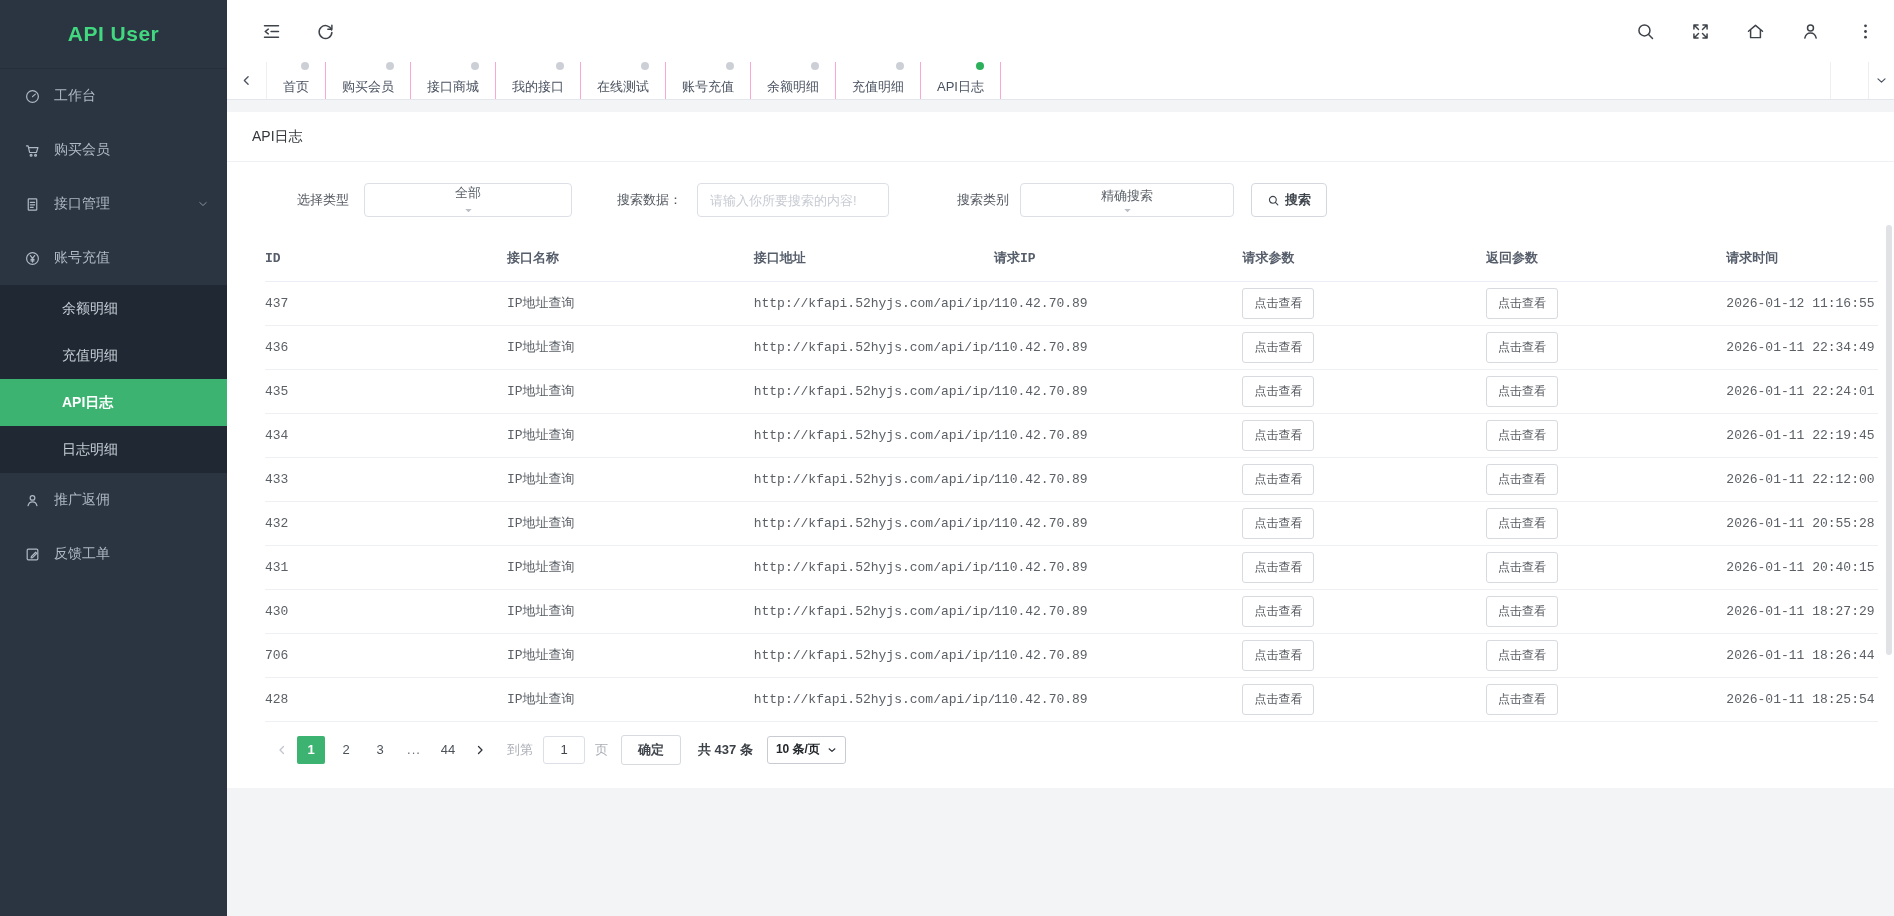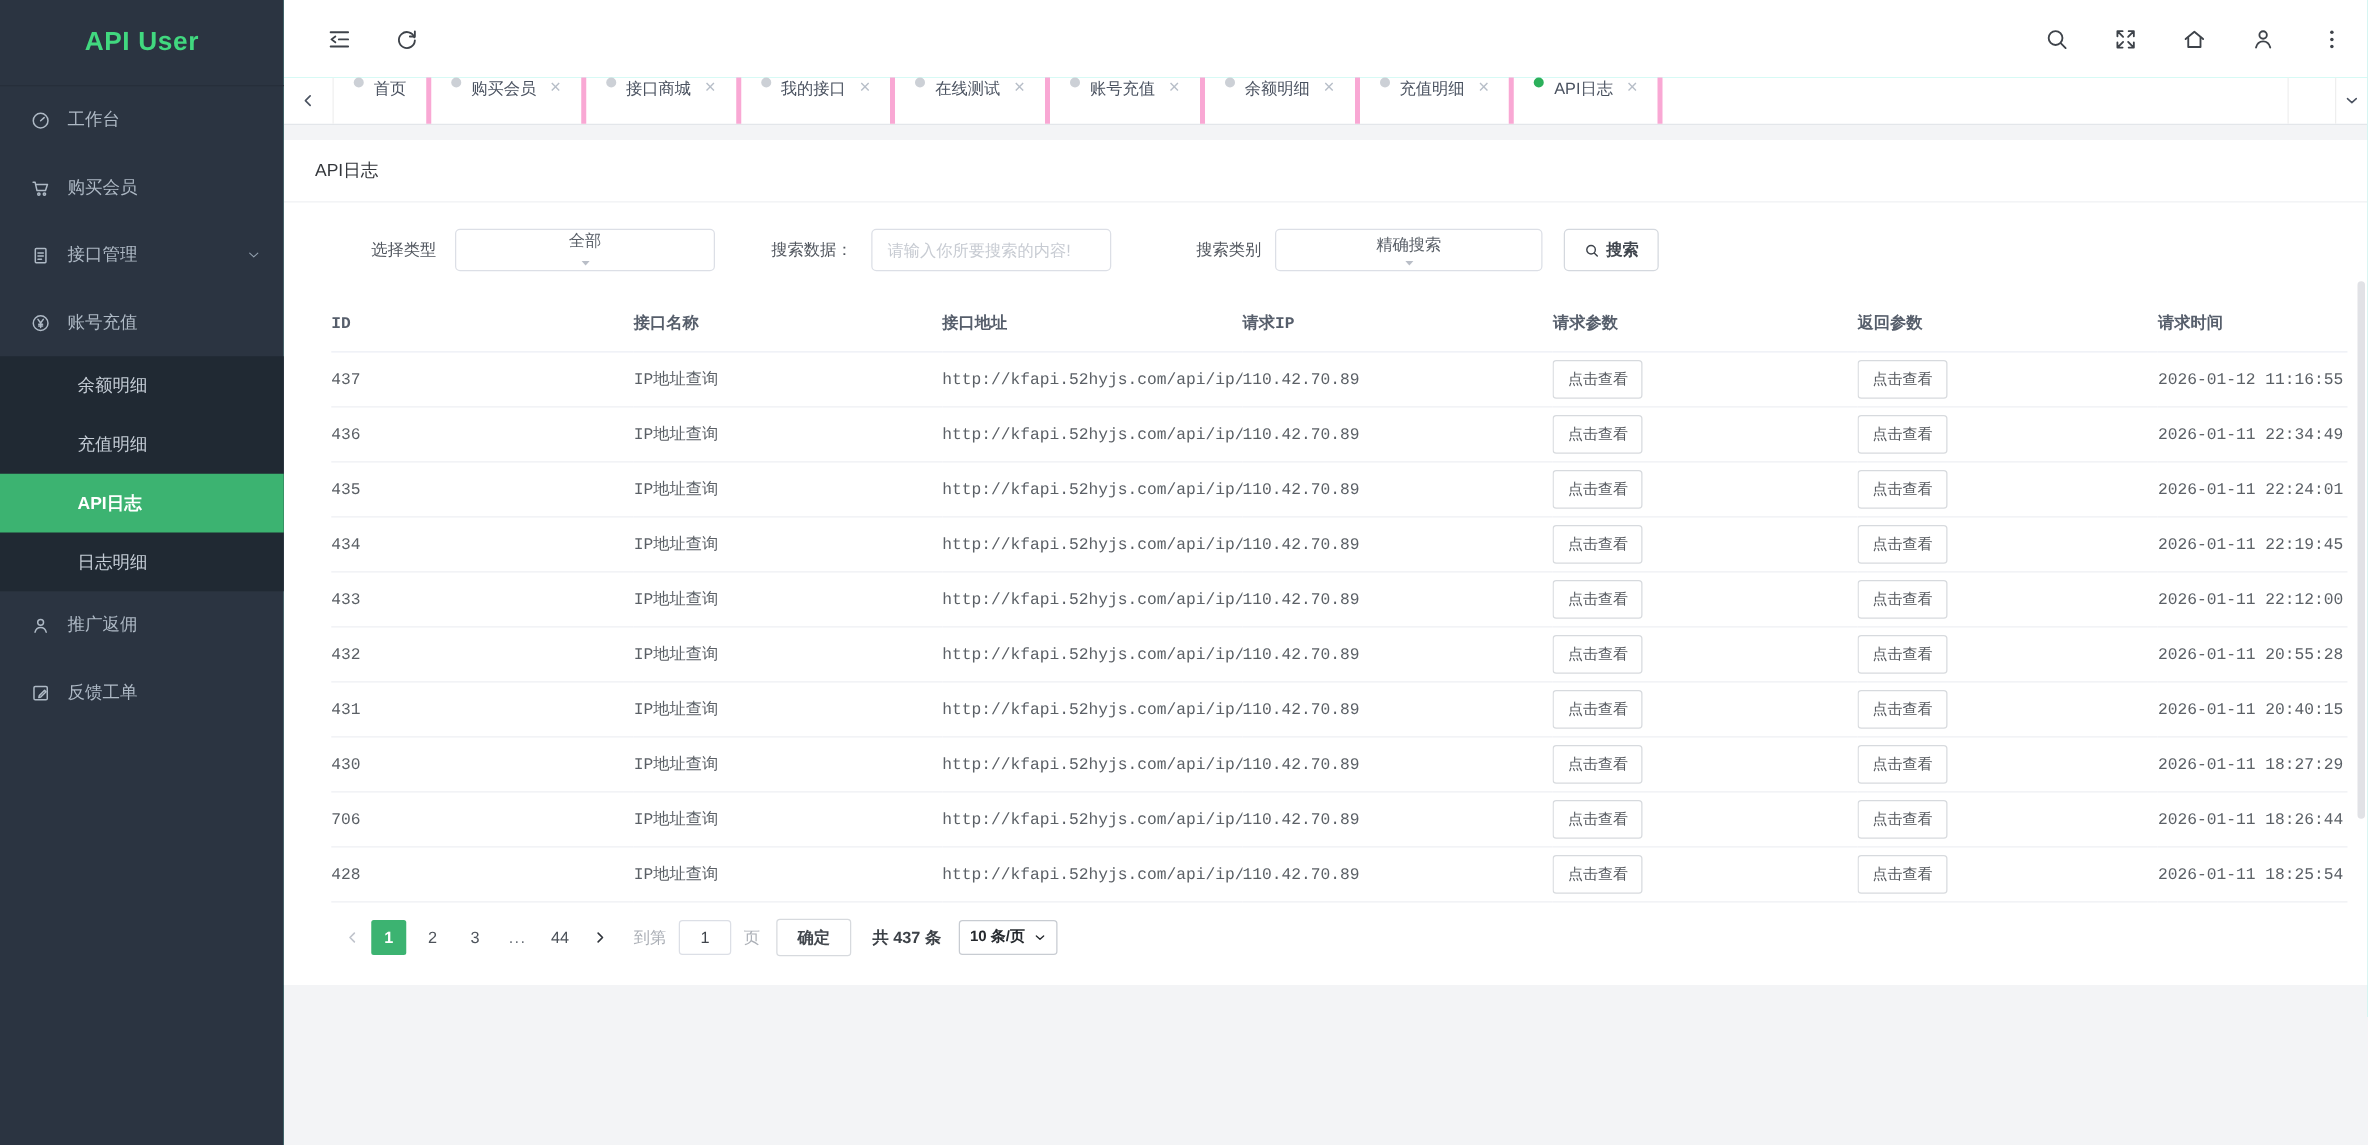--- a/index.html
+++ b/index.html
@@ -1,18 +1,18 @@
 <!DOCTYPE html>
 <html><head>
 <meta charset="utf-8">
 <style>
   * { margin:0; padding:0; box-sizing:border-box; }
   html,body { width:1894px; height:916px; overflow:hidden; }
   body { font-family:"Liberation Sans","DejaVu Sans",sans-serif; background:#f3f4f6; }
-  .screen { position:relative; width:1894px; height:916px; overflow:hidden; background:#5eead4; }
+  .screen { position:relative; width:1894px; height:916px; overflow:hidden; background:#f9a8d4; }
 
   svg { display:block; }
   .ic { stroke:currentColor; fill:none; stroke-width:1.7; stroke-linecap:round; stroke-linejoin:round; }
 
   
   .sidebar { position:absolute; left:0; top:0; width:227px; height:916px; background:#2b3441; z-index:5; }
   .logo { height:69px; display:flex; align-items:center; justify-content:center;
           color:#41d87f; font-size:21px; font-weight:bold; letter-spacing:.5px;
           border-bottom:1px solid #262e3a; }
   .menu-item { height:54px; display:flex; align-items:center; padding:0 18px 0 24px;
@@ -35,22 +35,22 @@
   .tb-left { display:flex; align-items:center; gap:33px; }
   .tb-right { margin-left:auto; display:flex; align-items:center; gap:34px; }
 
   
   .tabbar { position:absolute; left:227px; top:62px; right:0; height:38px; background:#fff;
             border-bottom:1px solid #e3e6ea; display:flex; align-items:stretch; }
   .tab-nav { width:40px; display:flex; align-items:center; justify-content:center;
              color:#4a5260; border-right:1px solid #efefef; cursor:pointer; flex:none; }
   .tab-nav svg, .tab-dd svg { width:13px; height:13px; }
   .tab-list { display:flex; align-items:stretch; }
-  .tab { display:flex; align-items:flex-start; gap:8px; padding:0 16px; font-size:13px;
-         color:#4a5260; border-right:4px solid #f9a8d4; cursor:pointer; white-space:nowrap; }
+  .tab { display:flex; align-items:flex-end; gap:8px; padding:0 16px; font-size:13px;
+         color:#4a5260; border-right:1px solid #f9a8d4; cursor:pointer; white-space:nowrap;flex-direction:column; }
   .tab-dot { width:8px; height:8px; border-radius:50%; background:#ccd0d6; flex:none; }
   .tab.active .tab-dot { background:#2cb05b; }
   .tab-close { color:#b7bec8; font-size:15px; line-height:1; margin-left:3px; cursor:pointer; }
   .tab-spacer { flex:1; }
   .tab-next { width:38px; display:flex; align-items:center; justify-content:center;
               color:#333a45; border-left:1px solid #efefef; cursor:pointer; flex:none; }
   .tab-dd { width:26px; display:flex; align-items:center; justify-content:center;
             color:#4a5260; border-left:1px solid #eeeeee; cursor:pointer; flex:none; }
 
   

